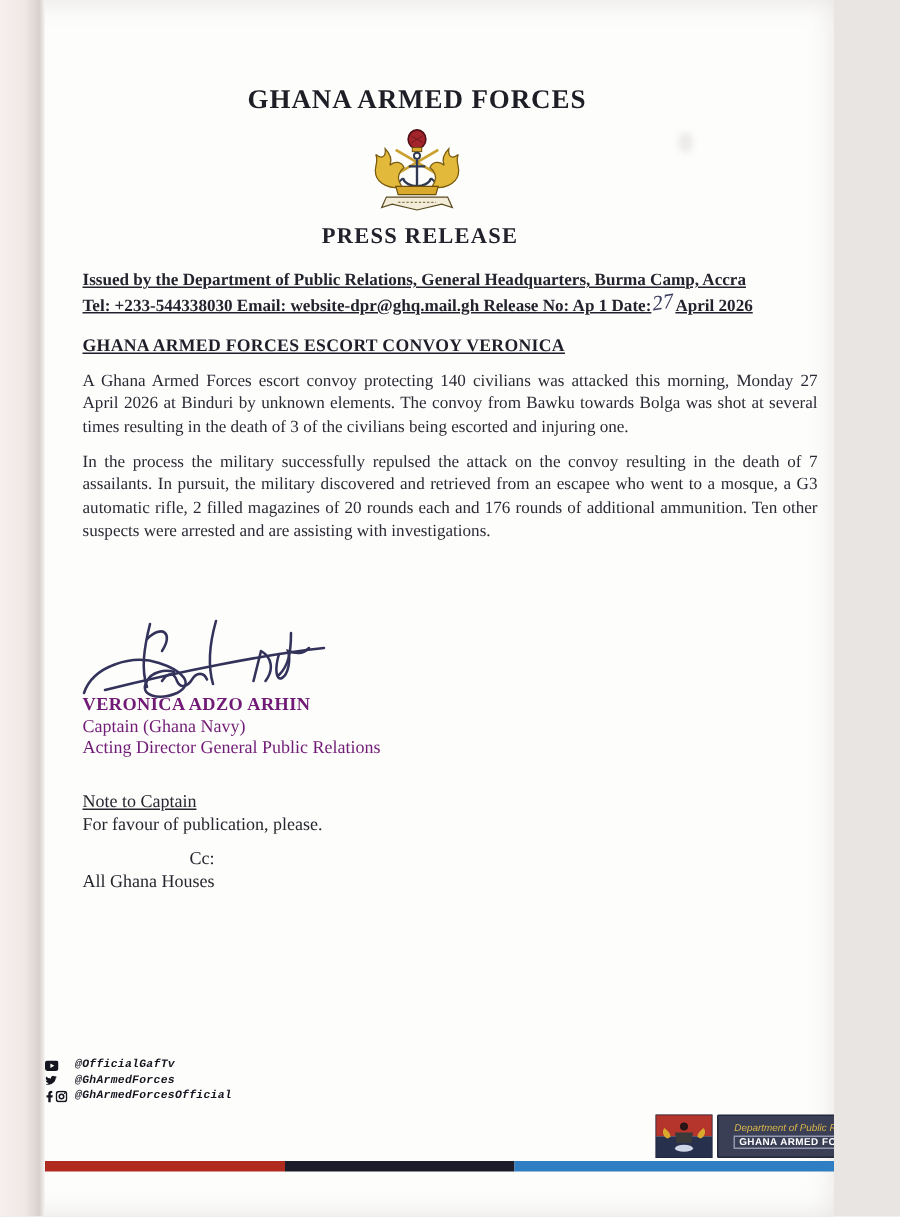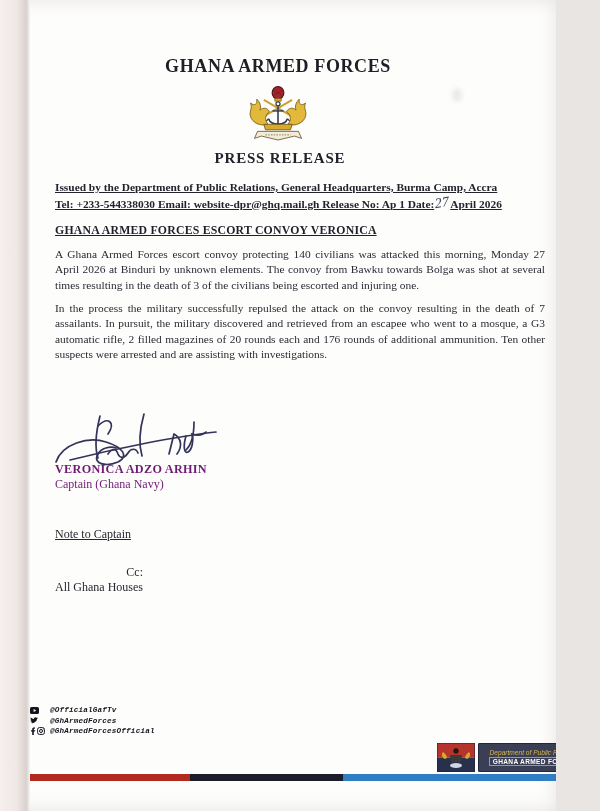--- a/index.html
+++ b/index.html
@@ -118,24 +118,26 @@
         <path d="M126,22 l-5,20 M126,22 c7,4 9,12 3,20"></path>
         <path d="M138,24 c-3,10 -2,18 2,16 c4,-2 6,-12 4,-18 c6,2 10,2 14,-2"></path>
         <path d="M146,10 c0,14 -2,22 -8,28"></path>
       </g>
     </svg>
   </div>
 
   <div class="signatory">
     <div class="sig-name">VERONICA ADZO ARHIN</div>
     <div>Captain (Ghana Navy)</div>
+    <div>Acting Director General Public Relations</div>
   </div>
 
   <div class="note-block">
     <div class="uline">Note to Captain</div>
+    <div>For favour of publication, please.</div>
   </div>
 
   <div class="cc-block">
     <div>Cc:</div>
     <div>All Ghana Houses</div>
   </div>
 
   <div class="social">
     <div class="social-row">
       <span class="social-icon">

